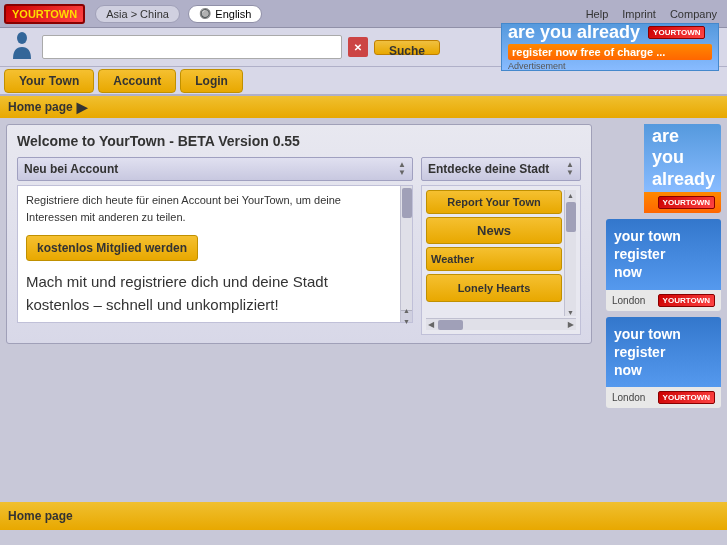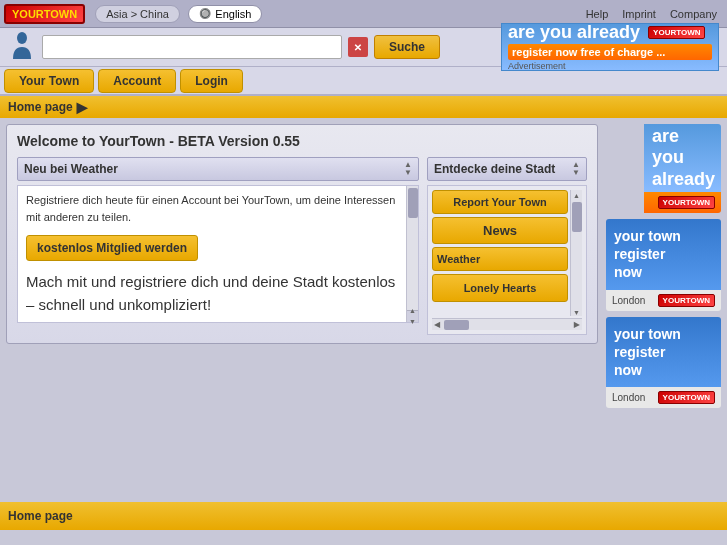--- a/index.html
+++ b/index.html
@@ -32,21 +32,21 @@
 
     
     #nav-bar { display: flex; align-items: center; background: #d8d8e8; height: 30px; padding: 0 4px; gap: 4px; border-top: 1px solid #b0b0c8; border-bottom: 2px solid #b0b0c8; }
     .nav-btn { background: linear-gradient(to bottom, #f5c030, #e8a800); border: 1px solid #c09000; border-radius: 4px; padding: 4px 14px; font-size: 12px; font-weight: bold; cursor: pointer; color: #333; }
 
     
     #page-breadcrumb { background: linear-gradient(to bottom, #f0c030, #e8a800); height: 22px; display: flex; align-items: center; padding: 0 8px; font-size: 12px; font-weight: bold; color: #333; gap: 4px; }
     #breadcrumb-arrow { font-size: 14px; }
 
     
-    #main { display: flex; gap: 8px; padding: 6px 6px; background: #c8c8d8; min-height: 380px; }
+    #main { display: flex; gap: 14px; padding: 6px 6px; background: #c8c8d8; min-height: 380px; }
 
     
     #left-content { flex: 1; }
     #welcome-box { background: linear-gradient(to bottom, #e8e8f0, #d8d8e8); border: 1px solid #a0a0b8; border-radius: 3px; padding: 8px 10px; margin-bottom: 8px; }
     #welcome-title { font-size: 14px; font-weight: bold; color: #333; margin-bottom: 8px; }
     #content-panels { display: flex; gap: 8px; }
 
     
     #left-panel { flex: 1; }
     #left-panel-header { background: linear-gradient(to bottom, #e0e0f0, #c8c8e0); border: 1px solid #a0a0c0; border-radius: 2px; display: flex; align-items: center; justify-content: space-between; padding: 3px 6px; margin-bottom: 4px; }
@@ -110,21 +110,21 @@
 
 <div id="search-bar">
   <div id="person-icon-area">
     <svg width="22" height="32" viewBox="0 0 22 32">
       <ellipse cx="11" cy="7" rx="5" ry="6" fill="#336699"></ellipse>
       <path d="M2 28 Q2 16 11 16 Q20 16 20 28 Z" fill="#336699"></path>
     </svg>
   </div>
   <input id="search-input" type="text" style="flex: 1 1 0%; max-width: 300px; height: 24px; border: 1px solid rgb(170, 170, 170); border-radius: 2px; padding: 2px 6px; font-size: 12px; background: white;" placeholder="">
   <button id="clear-btn" style="background:#cc4444;border:none;border-radius:2px;width:20px;height:20px;cursor:pointer;color:white;font-size:10px;font-weight:bold;">✕</button>
-  <button id="search-btn" style="background:linear-gradient(to bottom,#f0c040,#e8a800);border:1px solid #c08000;border-radius:3px;padding:3px 14px;font-size:12px;font-weight:bold;cursor:pointer;color:#333;height:24px;">Suche</button>
+  <button id="search-btn" style="background:linear-gradient(to bottom,#f0c040,#e8a800);border:1px solid #c08000;border-radius:3px;padding:3px 14px;font-size:12px;font-weight:bold;cursor:pointer;color:#333;height:15px;">Suche</button>
   <div id="ad-banner">
     <div style="display:flex;align-items:center;gap:4px;">
       <div id="ad-top-text" style="font-size:18px;font-weight:bold;color:white;line-height:1.1;">are you already</div>
       <div id="ad-logo-inline" style="background:linear-gradient(135deg,#cc0000,#ff4444);color:white;font-weight:bold;font-size:8px;padding:1px 4px;border-radius:2px;border:1px solid #880000;display:inline-block;vertical-align:middle;">YOURTOWN</div>
     </div>
     <div id="ad-orange-bar" style="background:linear-gradient(to bottom,#ff8800,#ff6600);color:white;font-size:11px;font-weight:bold;padding:2px 4px;border-radius:2px;margin-top:2px;">register now free of charge ...</div>
     <div id="ad-sub" style="font-size:9px;color:#555;margin-top:1px;">Advertisement</div>
   </div>
 </div>
 
@@ -140,21 +140,21 @@
 </div>
 
 <div id="main">
   <div id="left-content">
     <div id="welcome-box">
       <div id="welcome-title">Welcome to YourTown - BETA Version 0.55</div>
       <div id="content-panels">
 
         <div id="left-panel">
           <div id="left-panel-header">
-            <div id="left-panel-title">Neu bei Weather</div>
+            <div id="left-panel-title">Neu bei Account</div>
             <div id="left-panel-arrows">
               <span class="small-arrow">▲</span>
               <span class="small-arrow">▼</span>
             </div>
           </div>
           <div id="left-panel-content" style="position:relative;min-height:120px;">
             <p style="font-size:11px;color:#333;margin-bottom:6px;padding-right:14px;">Registriere dich heute für einen Account bei YourTown, um deine Interessen mit anderen zu teilen.</p>
             <div id="register-link" style="display:inline-block;background:linear-gradient(to bottom,#f5c030,#e8a800);border:1px solid #c09000;border-radius:3px;padding:3px 10px;font-size:12px;font-weight:bold;color:#333;cursor:pointer;margin:4px 0;">kostenlos Mitglied werden</div>
             <p style="font-size:15px;color:#333;margin-top:6px;padding-right:14px;">Mach mit und registriere dich und deine Stadt kostenlos – schnell und unkompliziert!</p>
             <div style="position:absolute;right:0;top:0;bottom:0;width:12px;background:#e0e0e8;border-left:1px solid #c0c0d0;">

